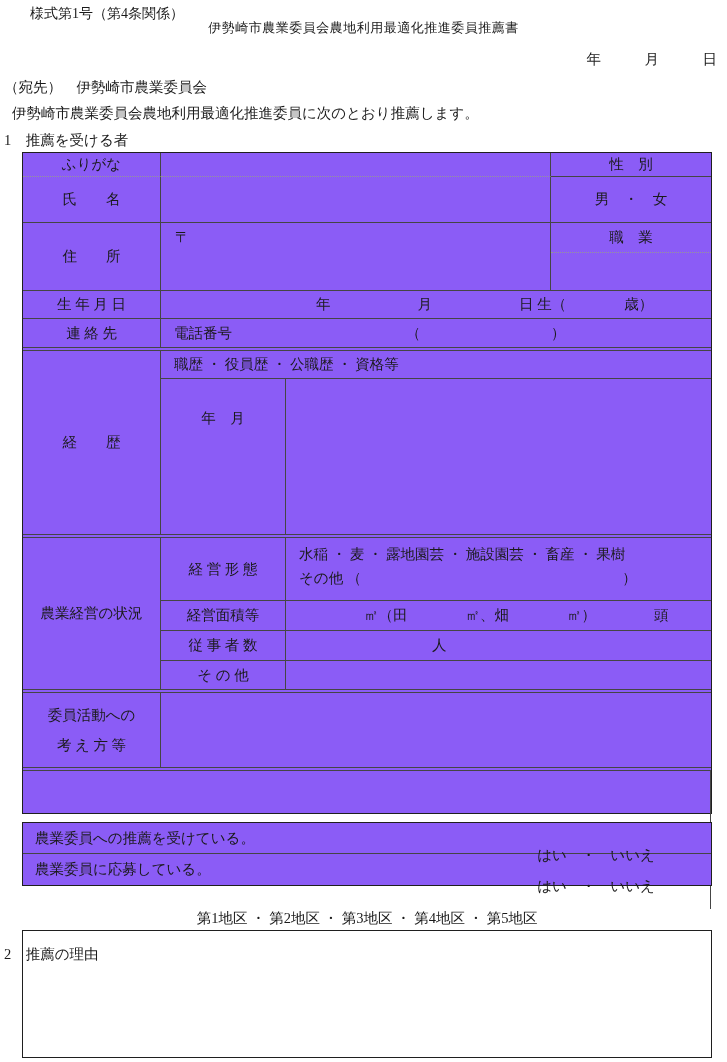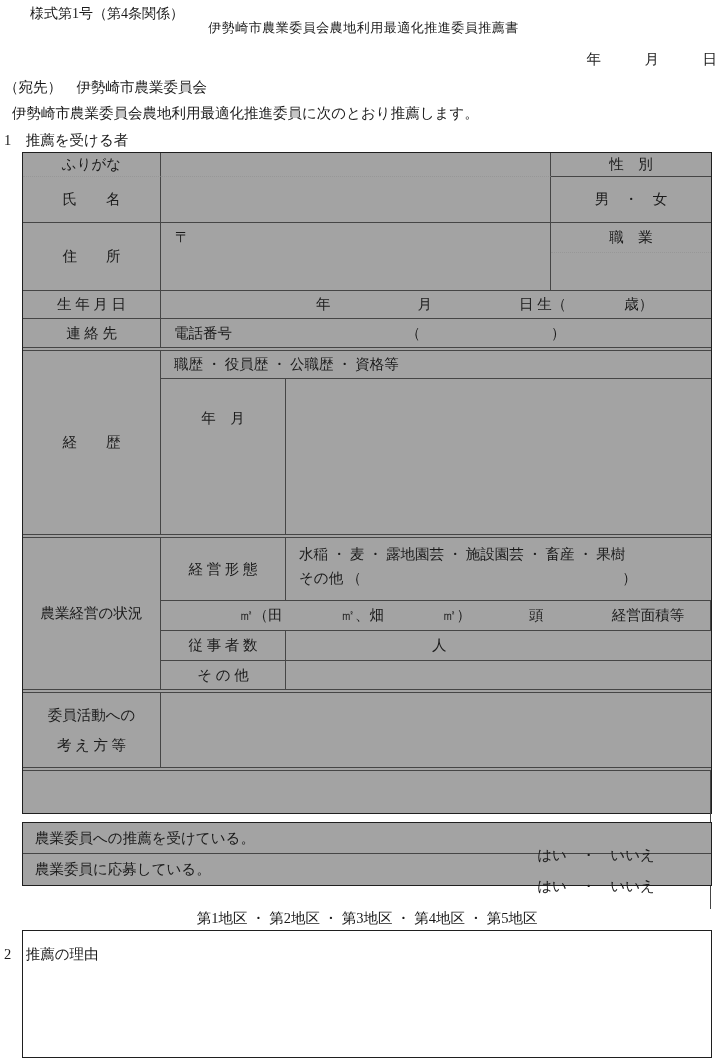--- a/index.html
+++ b/index.html
@@ -11,21 +11,21 @@
   }
   .abs{position:absolute;}
   .form-number{left:30px;top:5px;font-size:14px;}
   .doc-title{left:0;top:20px;width:727px;text-align:center;font-size:13px;letter-spacing:.5px;}
   .date-line{left:5px;top:50px;width:712px;text-align:right;}
   .addressee{left:4px;top:78px;}
   .intro{left:12px;top:104px;}
   .sec-heading1{left:4px;top:131px;}
   .sec-heading2{left:4px;top:906px;margin-top:39px;}
 
-  .tbl{position:absolute;left:22px;width:690px;border:1.5px solid #1f1f1f;box-sizing:border-box;background:#a3a3a3;}
+  .tbl{position:absolute;left:22px;width:690px;border:1.5px solid #1f1f1f;box-sizing:border-box;background:#8b5cf6;}
   .tbl1{top:152px;}
   .tbl2{top:822px;}
   .reason-box{position:absolute;left:22px;top:930px;width:690px;height:128px;border:1.5px solid #1f1f1f;box-sizing:border-box;}
 
   .row{display:flex;box-sizing:border-box;}
   .cell{box-sizing:border-box;position:relative;}
   .lab{display:flex;align-items:center;justify-content:center;text-align:center;}
   .w-lab{flex:0 0 138px;}
   .w-mid{flex:0 0 390px;}
   .w-sub{flex:0 0 125px;}
@@ -115,22 +115,22 @@
     <div class="cell lab w-lab br">農業経営の状況</div>
     <div class="col grow">
       <div class="row h63 bb">
         <div class="cell lab w-sub br">経 営 形 態</div>
         <div class="cell grow mgmt-lines">
           <div>水稲 ・ 麦 ・ 露地園芸 ・ 施設園芸 ・ 畜産 ・ 果樹</div>
           <div>その他 （　　　　　　　　　　　　　　　　　　）</div>
         </div>
       </div>
       <div class="row h30 bb">
+        <div class="cell lab w-sub br">経営面積等</div>
         <div class="cell grow vc pl78">㎡（田　　　　㎡、畑　　　　㎡）　　　　頭</div>
-        <div class="cell lab w-sub br">経営面積等</div>
       </div>
       <div class="row h30 bb">
         <div class="cell lab w-sub br">従 事 者 数</div>
         <div class="cell grow vc pl146">人</div>
       </div>
       <div class="row h28">
         <div class="cell lab w-sub br">そ の 他</div>
         <div class="cell grow"></div>
       </div>
     </div>

